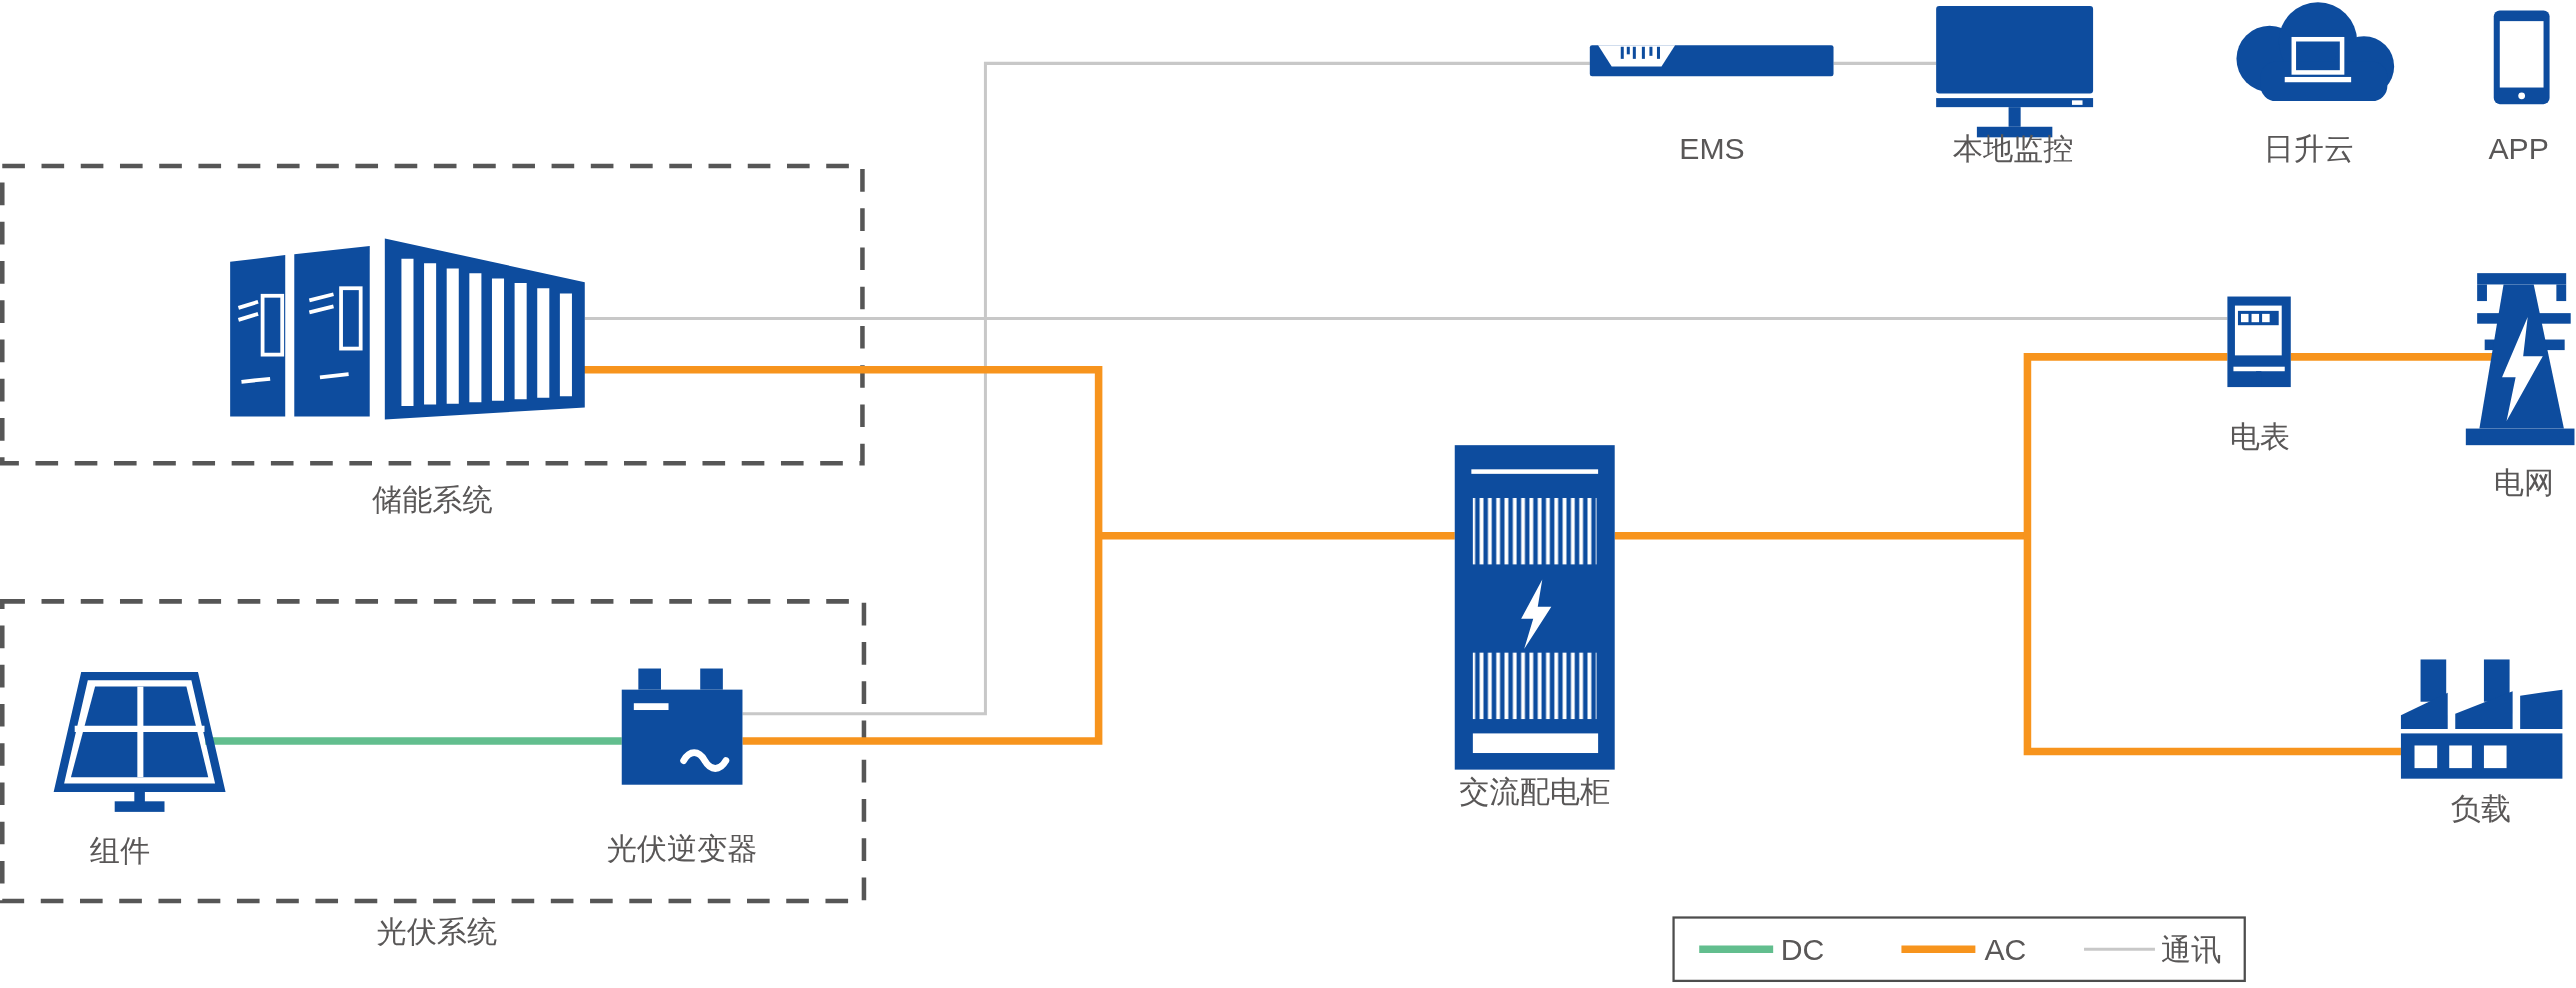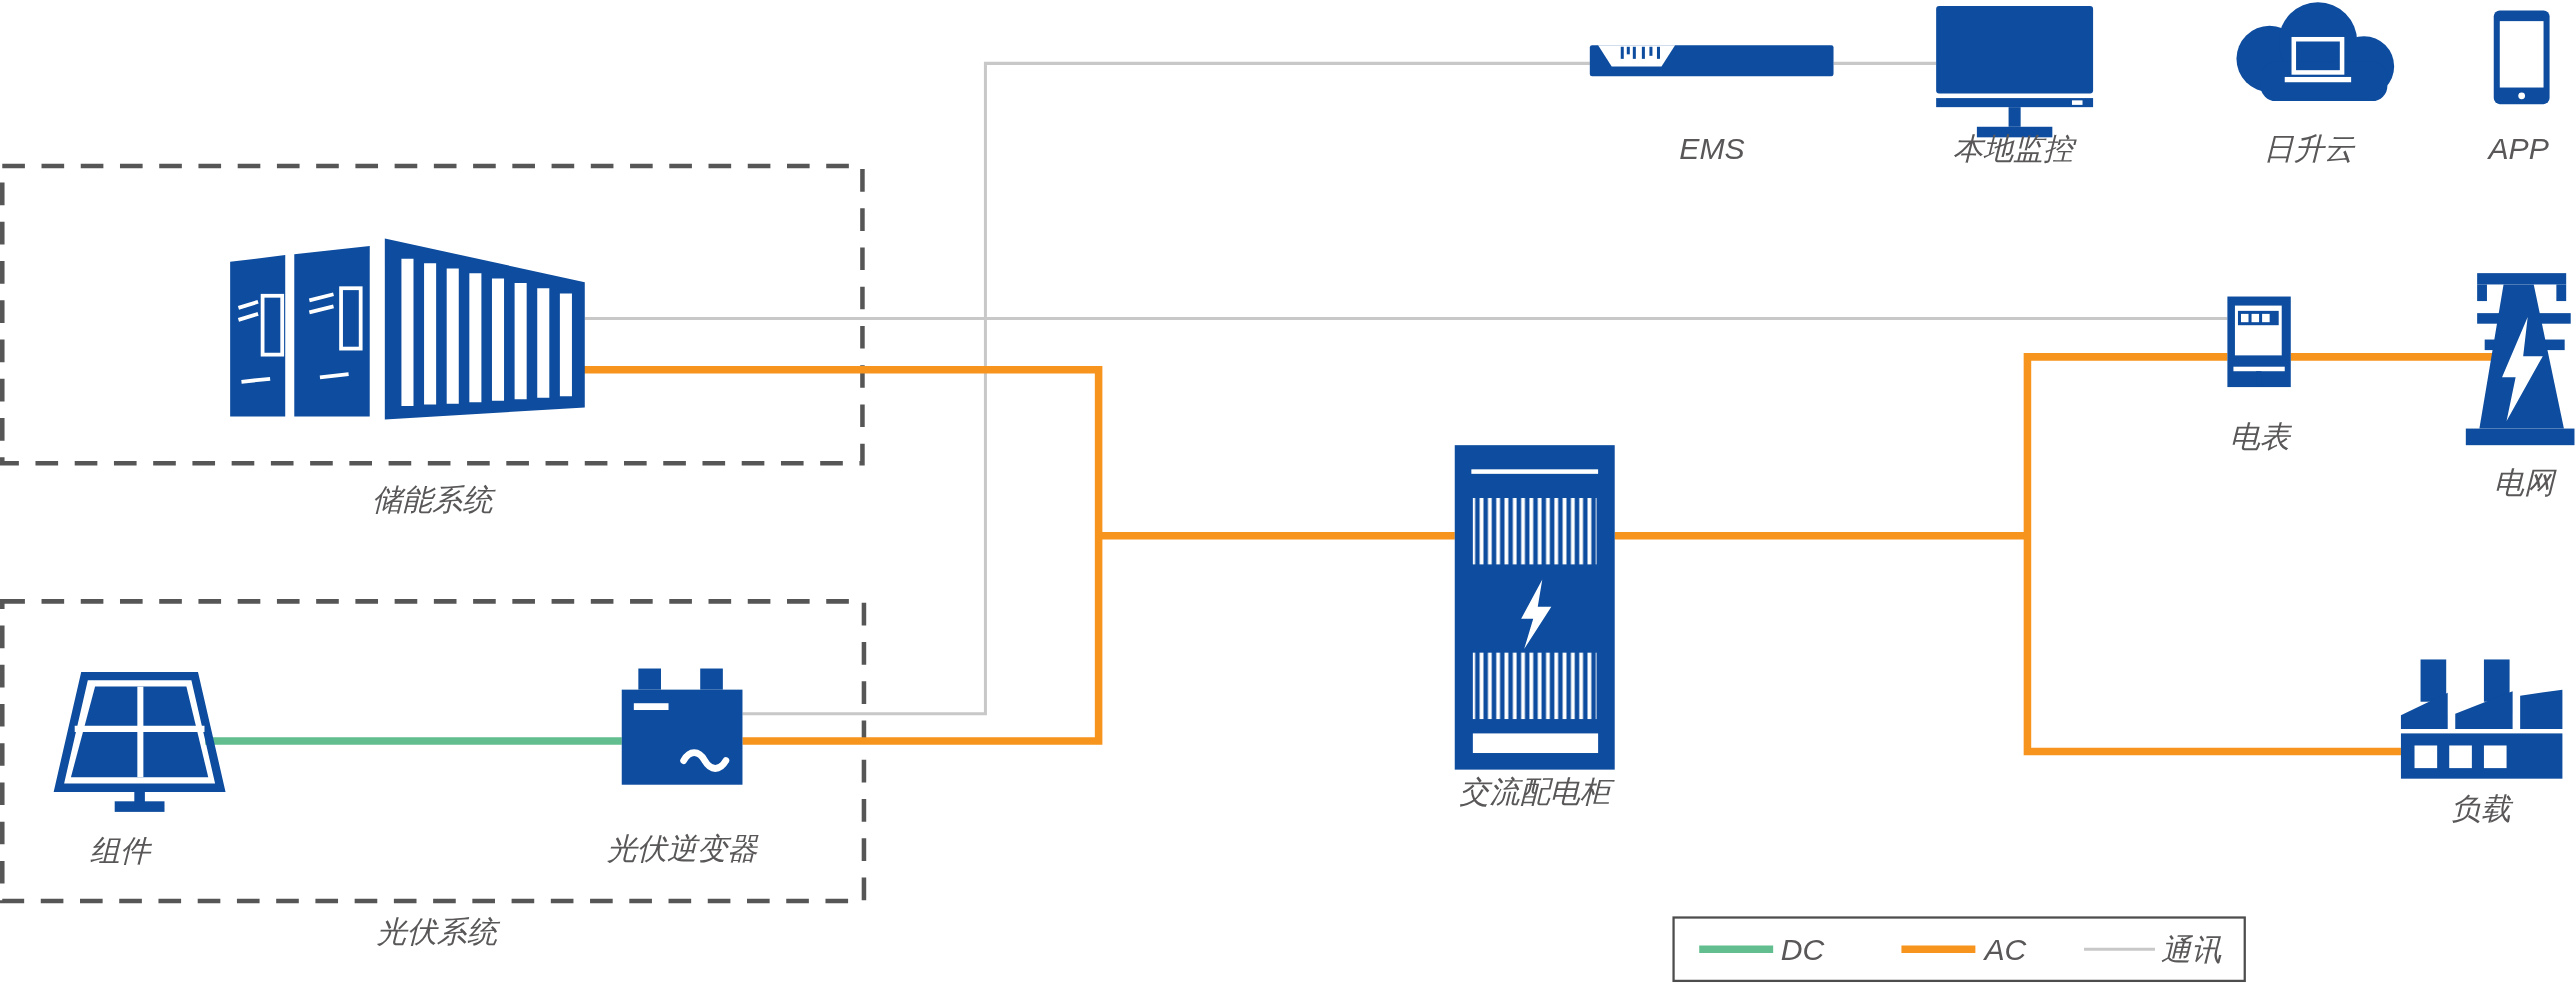--- a/index.html
+++ b/index.html
@@ -1,17 +1,17 @@
 <!DOCTYPE html>
 <html style="font-size:12px"><head>
 <meta charset="utf-8">
 <style>
   html,body{margin:0;padding:0;background:#ffffff;}
   body{font-family:"Liberation Sans","DejaVu Sans",sans-serif;}
-  .stage{width:100%;max-width:2576px;margin:0 auto;font-style:italic;}
+  .stage{width:100%;max-width:2576px;margin:0 auto;}
   svg{display:block;width:100%;height:auto;}
   text{font-family:"Liberation Sans","DejaVu Sans",sans-serif;}
 </style>
 </head>
 <body>
 
 <div class="stage">
 <svg viewBox="0 0 3414 1310" xmlns="http://www.w3.org/2000/svg">
   <defs>
     <pattern id="vent" patternUnits="userSpaceOnUse" width="11" height="200">

